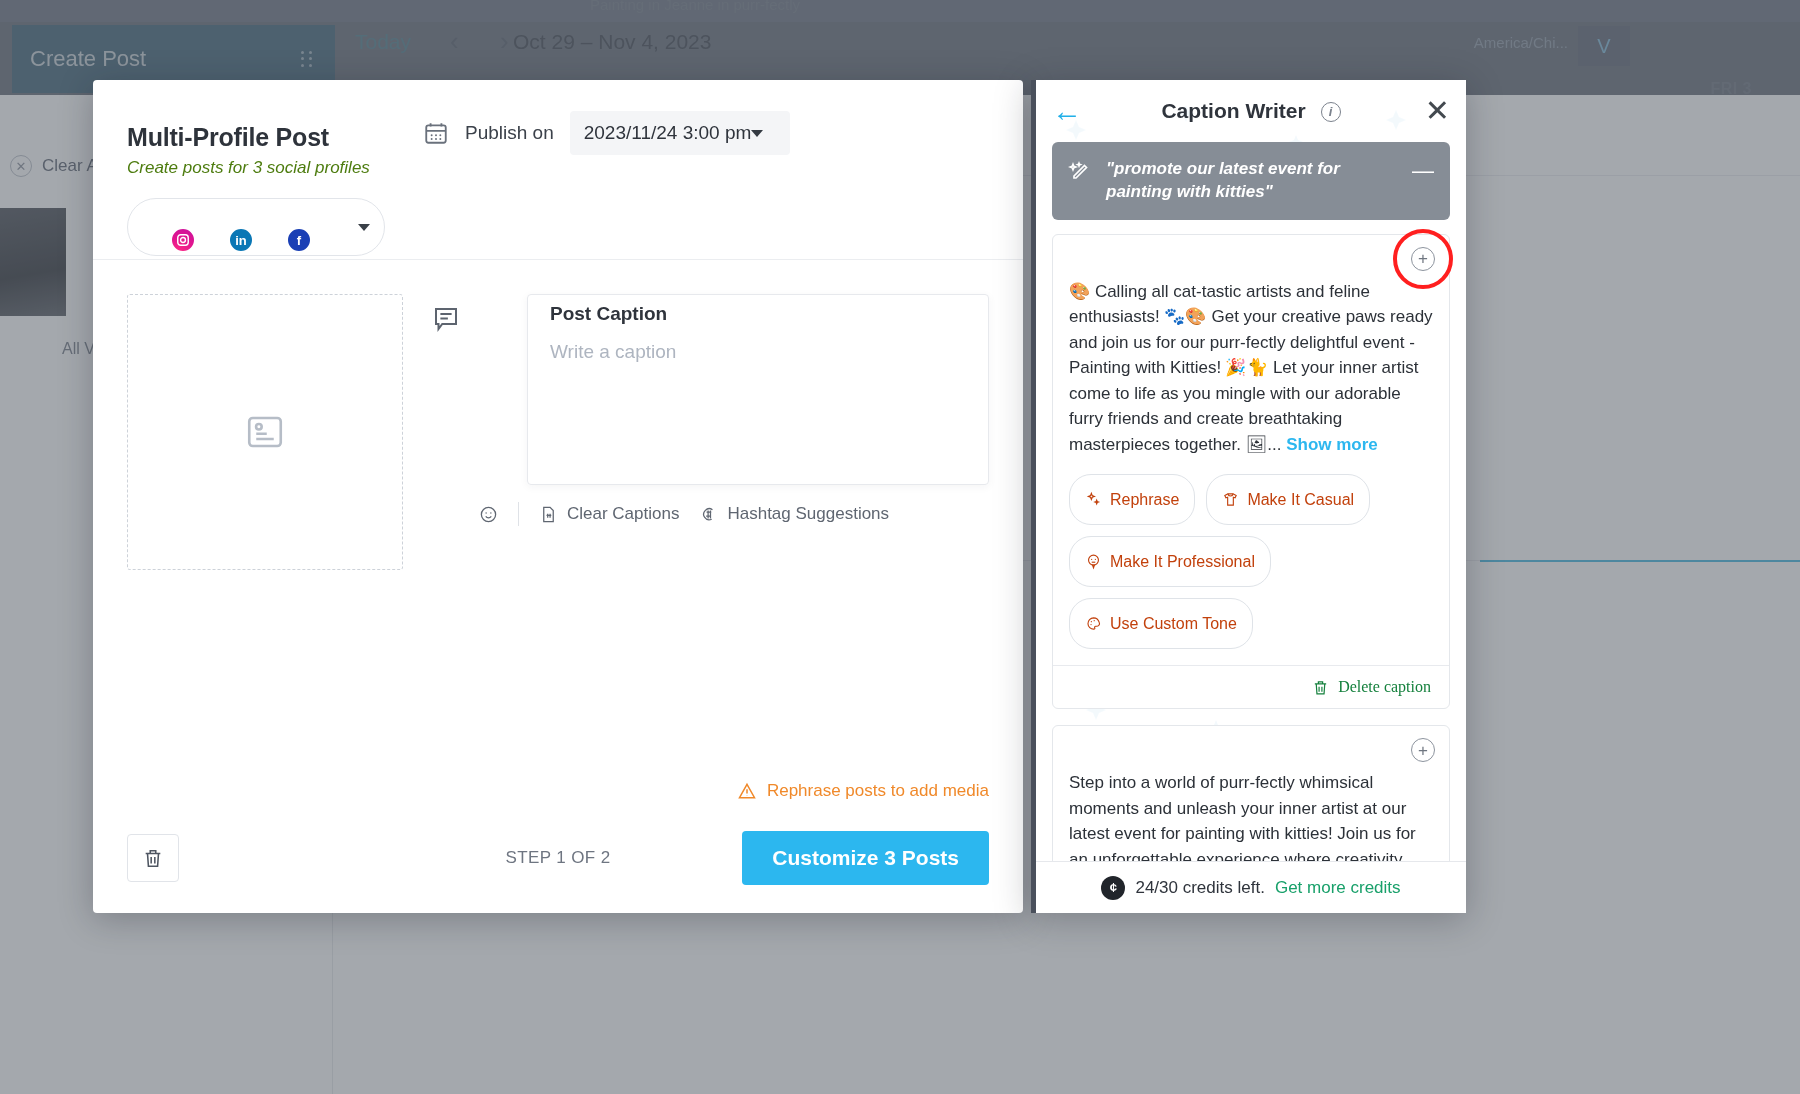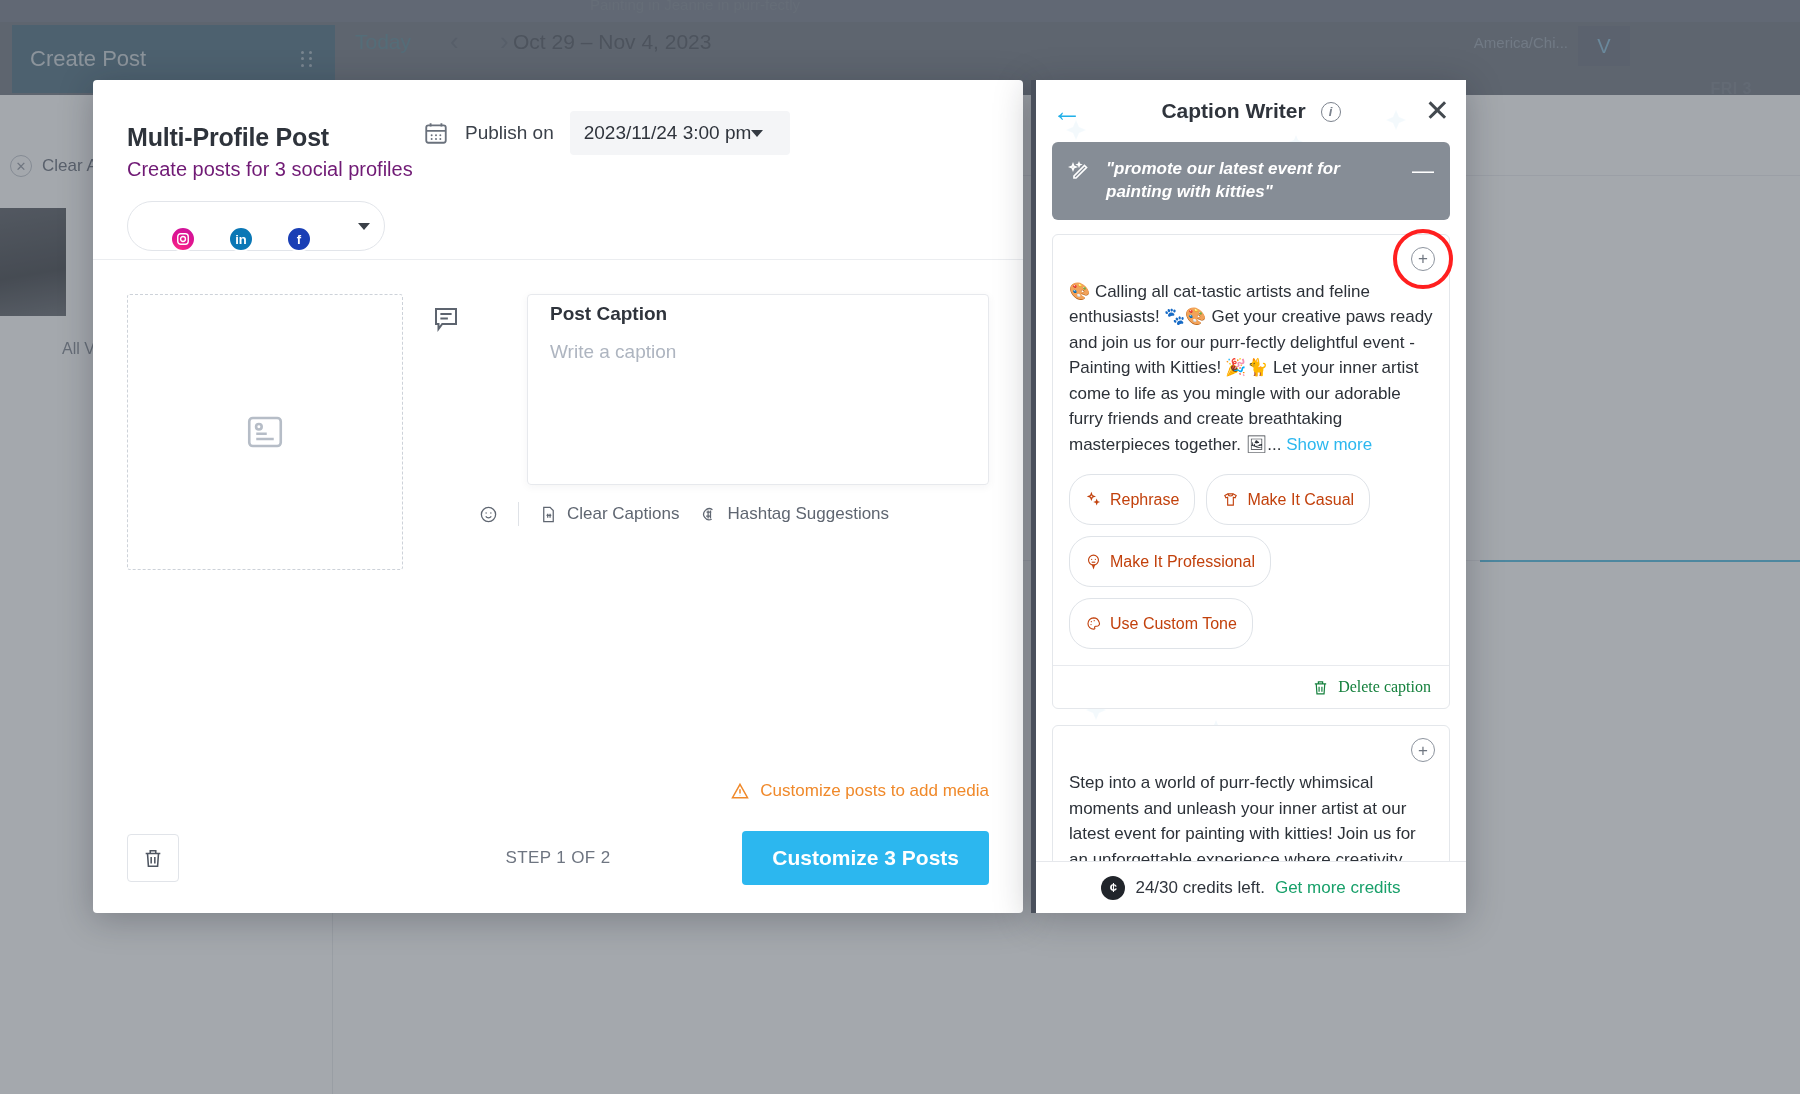--- a/index.html
+++ b/index.html
@@ -107,25 +107,25 @@
     position: absolute; left: 93px; top: 80px; width: 930px; height: 833px;
     background: #ffffff; border-radius: 4px;
     box-shadow: 0 6px 34px rgba(20,25,35,0.28);
     display: flex; flex-direction: column;
   }
   .m-head {
     padding: 43px 34px 0 34px; position: relative; height: 180px;
     border-bottom: 1px solid #ebedf0;
   }
   .m-title { font-size: 25px; font-weight: 700; color: #2e333b; letter-spacing: -.2px;}
-  .m-sub { font-size: 20px; color: #701a75; margin-top: 6px; }
+  .m-sub { font-size: 17px; color: #4d7c0f; margin-top: 6px; font-style: italic; }
 
   .profile-pill {
     margin-top: 20px;
-    width: 258px; height: 50px; border: 1px solid #e2e5ea; border-radius: 30px;
+    width: 258px; height: 58px; border: 1px solid #e2e5ea; border-radius: 30px;
     display: flex; align-items: center; padding: 0 14px; gap: 6px;
     background:#fff;
   }
   .avatar-wrap { position: relative; width: 52px; height: 46px; }
   .avatar {
     width: 46px; height: 46px; border-radius: 50%; overflow: hidden;
   }
   .av1 { background: linear-gradient(150deg,#cfd8df 0%,#8fa3b0 45%,#6d7d88 100%); }
   .av2 { background: linear-gradient(160deg,#e8c9b2 0%,#b0755a 50%,#5d3b2c 100%); }
   .av3 { background: radial-gradient(circle at 40% 35%, #9ad4d8 0%, #5fbec6 60%, #3fa9b3 100%); }
@@ -265,21 +265,21 @@
   .cap-add {
     position: absolute; right: 14px; top: 12px;
     width: 24px; height: 24px; border: 1.6px solid #8d949e; border-radius: 50%;
     display: flex; align-items: center; justify-content: center;
     color: #6f7680; font-size: 17px; line-height: 1;
   }
   .cap-add.highlight { outline: 4px solid #ff1f1f; outline-offset: 14px; }
   .cap-text {
     margin-top: 30px; font-size: 17px; line-height: 1.5; color: #2c3138;
   }
-  .show-more { color: #2cb7ef; font-weight: 400; }
+  .show-more { color: #2cb7ef; font-weight: 700; }
   .chip-row { display: flex; flex-wrap: wrap; gap: 11px; margin-top: 17px; }
   .chip {
     border: 1px solid #dfe3e8; border-radius: 22px; height: 51px;
     display: flex; align-items: center; gap: 8px; padding: 0 15px;
     font-size: 16px; color: #c2410c; background: #fff;
   }
   .chip svg { width: 17px; height: 17px; flex: none; }
   .cap-div { height: 1px; background: #e8eaee; margin: 16px -16px 0 -16px; }
   .del-row {
     display: flex; justify-content: flex-end; align-items: center; gap: 9px;
@@ -452,21 +452,21 @@
         <path d="M4 7h16M9 7V4h6v3M6 7l1 14h10l1-14"></path>
           <path d="M10 11v7M14 11v7"></path>
       </svg>
     </button>
     <div class="step-txt">STEP 1 OF 2</div>
     <div class="warn-row">
       <svg viewBox="0 0 24 24" fill="none" stroke="currentColor" stroke-width="1.8">
         <path d="M12 4l9 16H3z"></path>
           <path d="M12 10v5M12 17.4v.2"></path>
       </svg>
-      <span>Customize posts to add media</span>
+      <span>Rephrase posts to add media</span>
     </div>
     <button class="cta-btn">Customize 3 Posts</button>
   </div>
 </div>
 
 <div id="panel">
   <svg class="p-sparkles" viewBox="0 0 430 833" preserveAspectRatio="none">
     <g fill="#e8f4fb">
       <path d="M40 40l3 7 7 3-7 3-3 7-3-7-7-3 7-3z"></path>
       <path d="M150 25l2.5 6 6 2.5-6 2.5-2.5 6-2.5-6-6-2.5 6-2.5z"></path>

